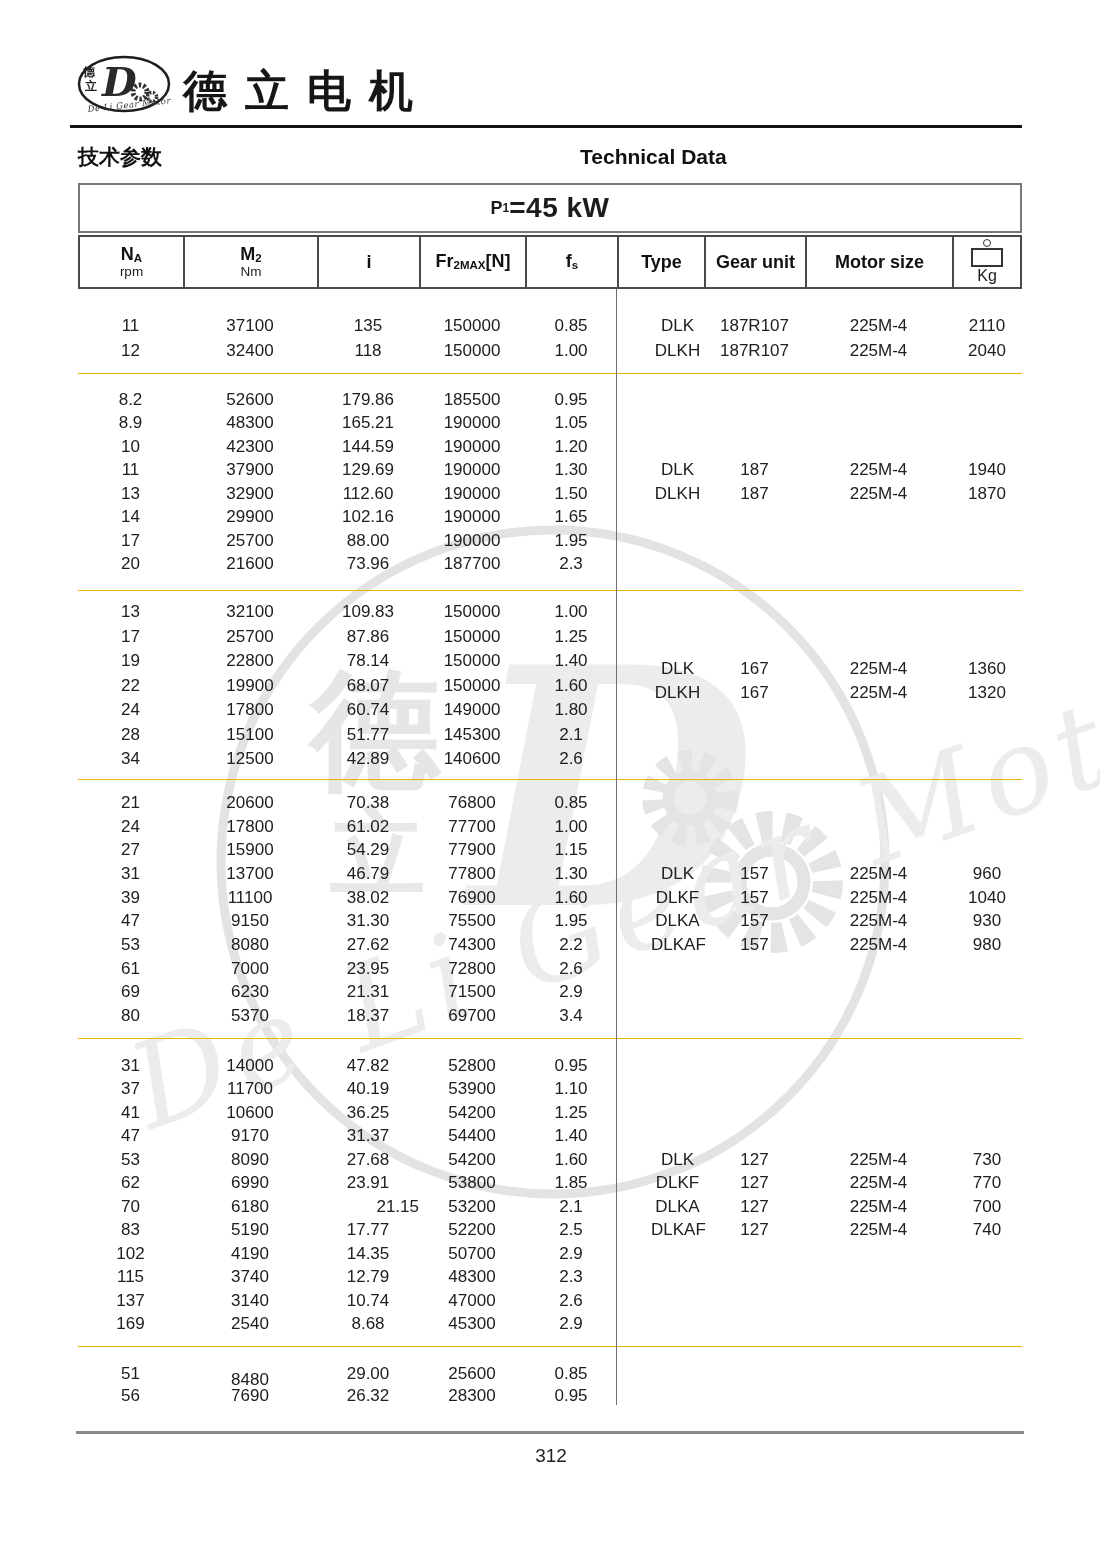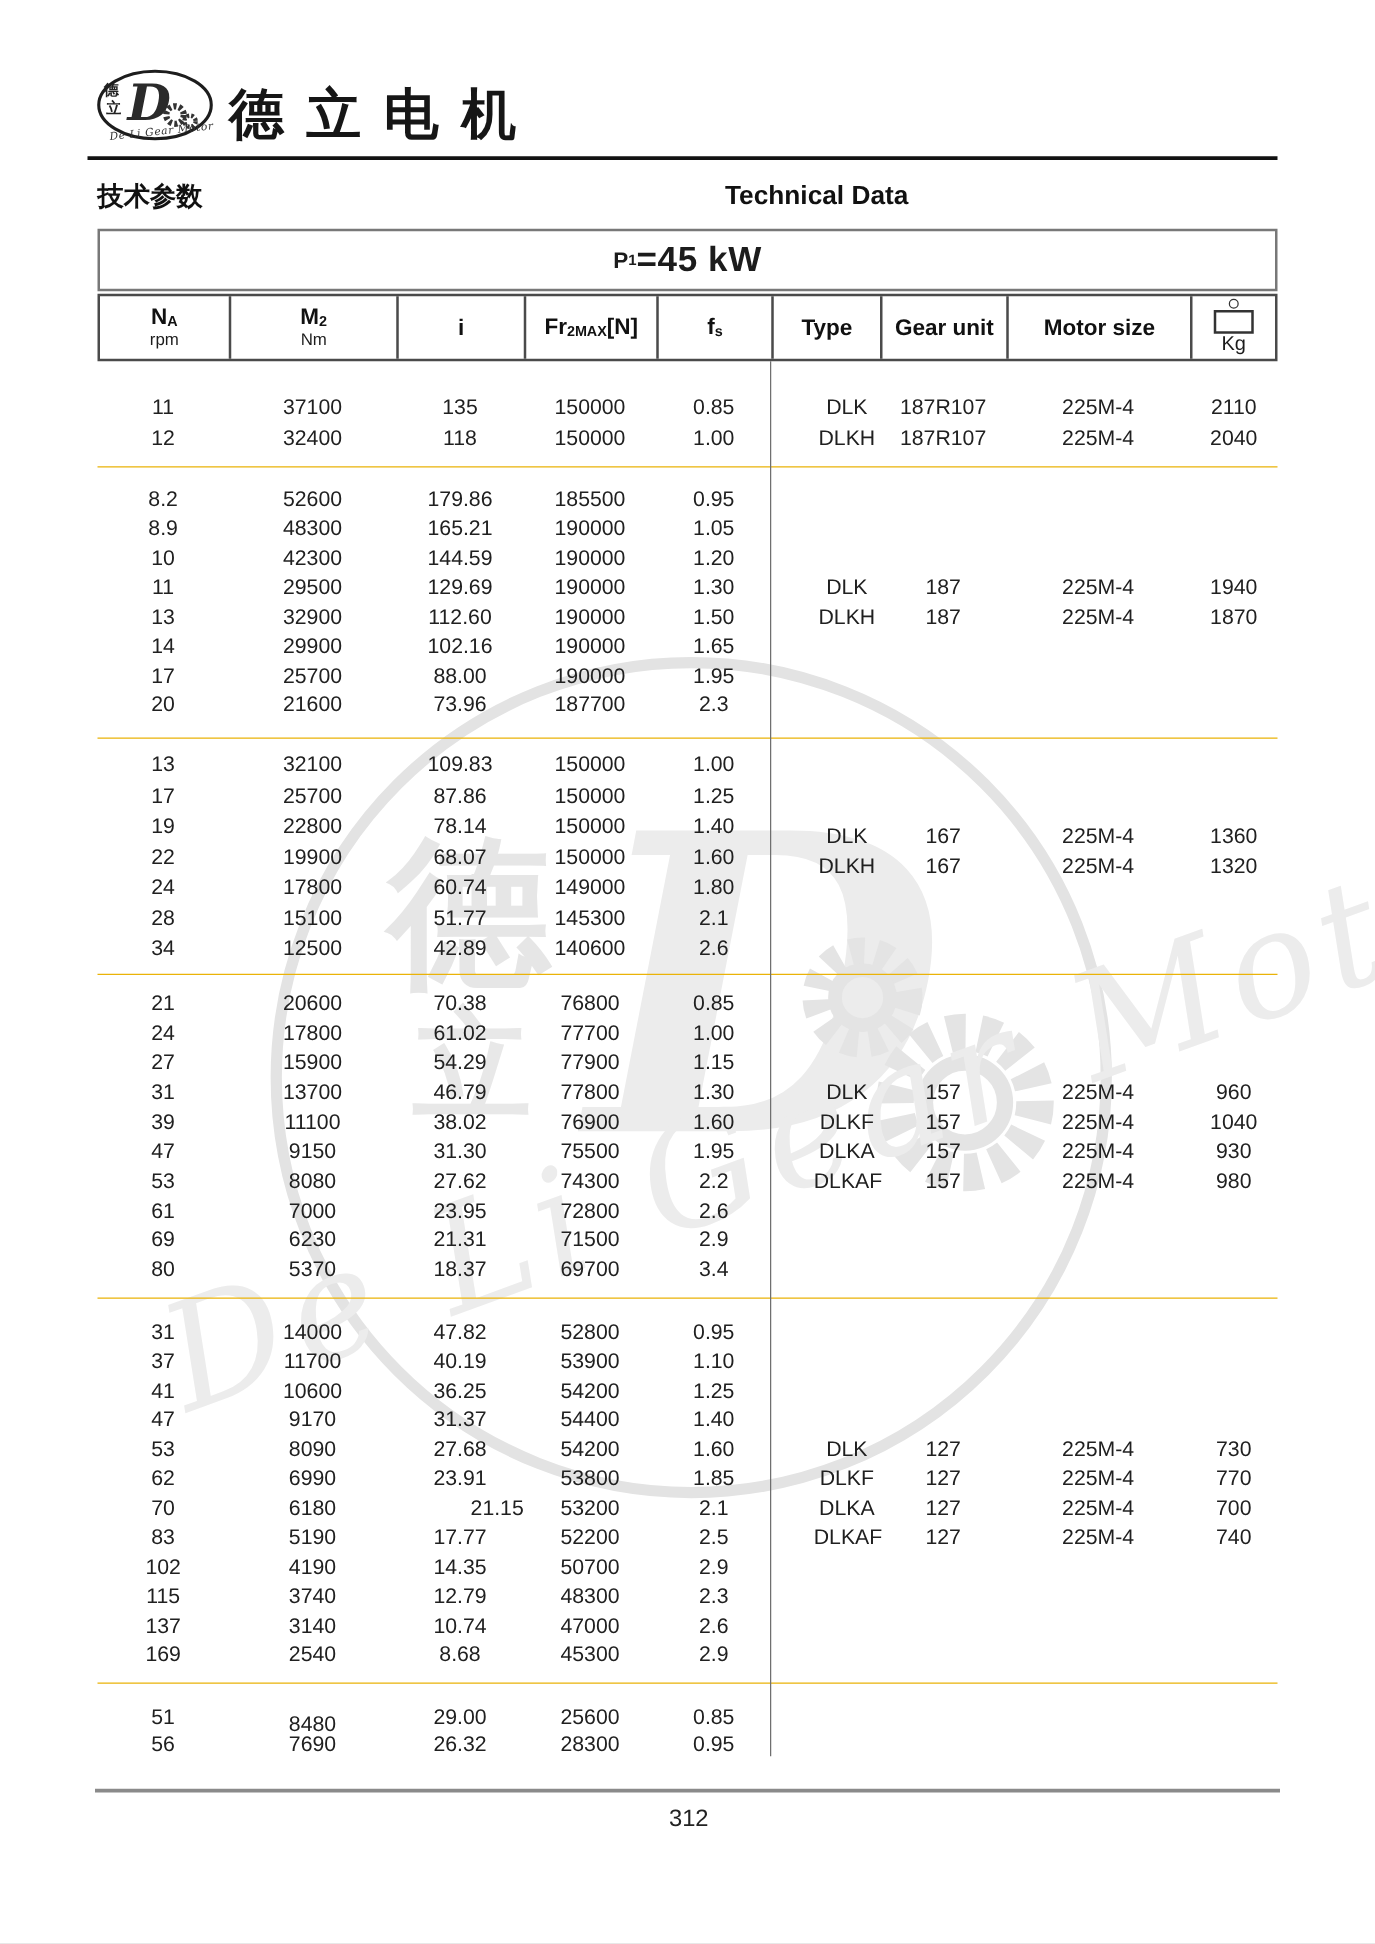--- a/index.html
+++ b/index.html
@@ -176,21 +176,21 @@
           </div>
           <div class="trow" style="height: 23.5px;">
             <div class="tcell" style="width: 105px;">10</div>
             <div class="tcell" style="width: 134px;">42300</div>
             <div class="tcell" style="width: 102px;">144.59</div>
             <div class="tcell" style="width: 106px;">190000</div>
             <div class="tcell" style="width: 92px;">1.20</div>
           </div>
           <div class="trow" style="height: 23.5px;">
             <div class="tcell" style="width: 105px;">11</div>
-            <div class="tcell" style="width: 134px;">29500</div>
+            <div class="tcell" style="width: 134px;">37900</div>
             <div class="tcell" style="width: 102px;">129.69</div>
             <div class="tcell" style="width: 106px;">190000</div>
             <div class="tcell" style="width: 92px;">1.30</div>
           </div>
           <div class="trow" style="height: 23.5px;">
             <div class="tcell" style="width: 105px;">13</div>
             <div class="tcell" style="width: 134px;">32900</div>
             <div class="tcell" style="width: 102px;">112.60</div>
             <div class="tcell" style="width: 106px;">190000</div>
             <div class="tcell" style="width: 92px;">1.50</div>

